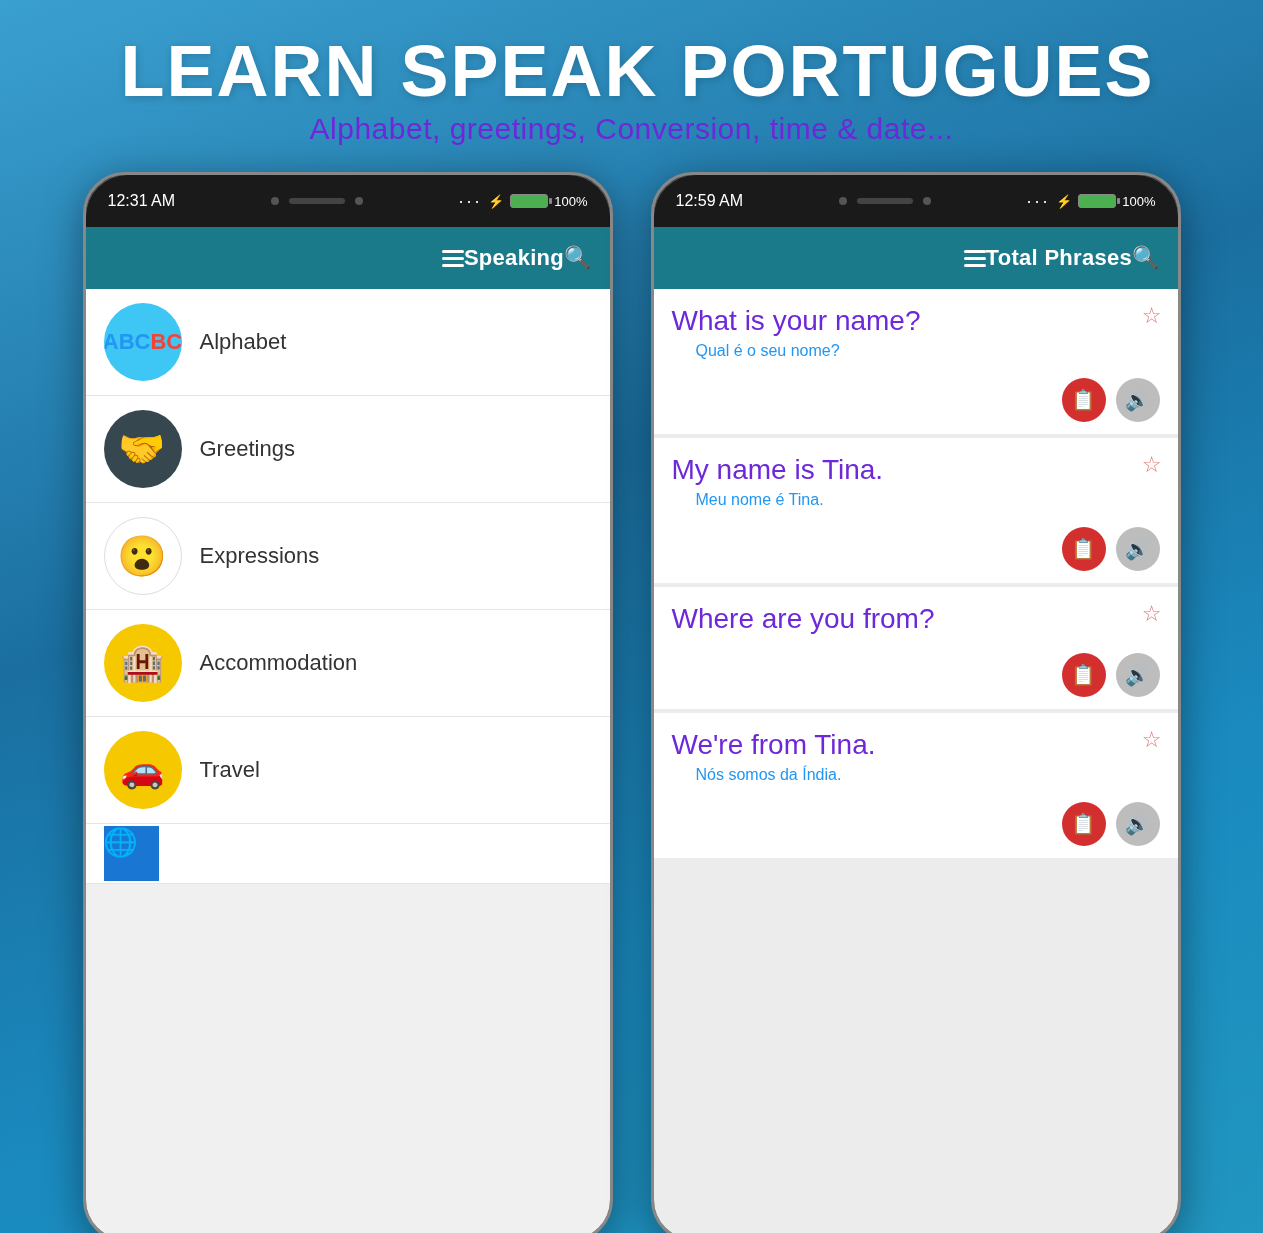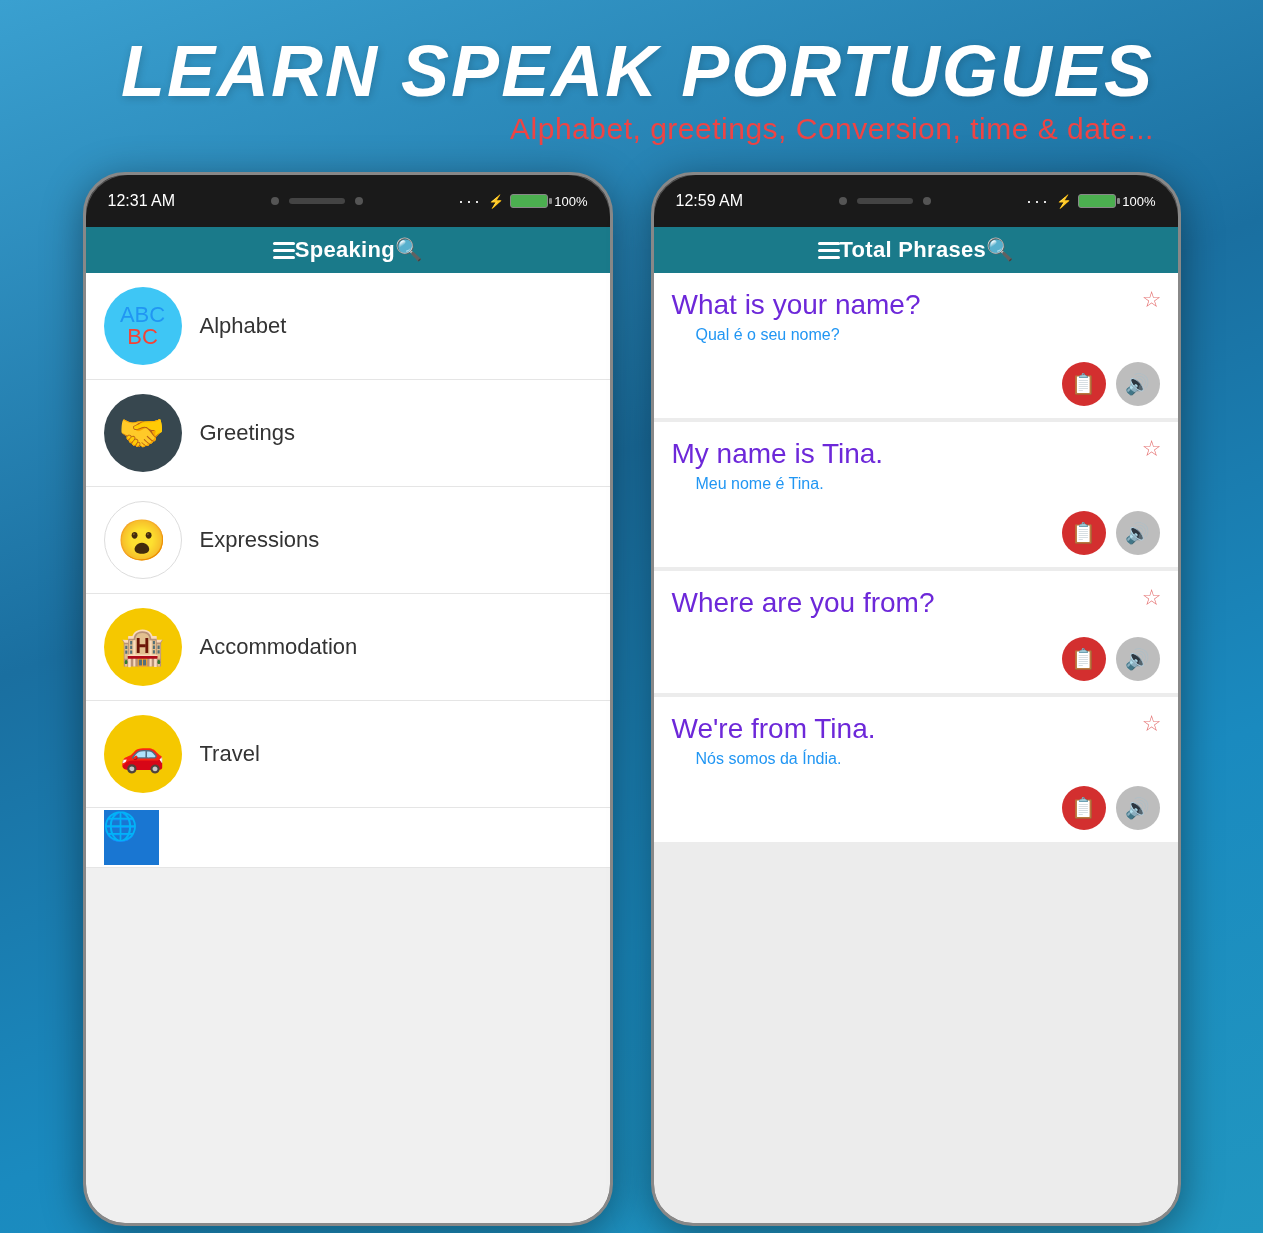--- a/index.html
+++ b/index.html
@@ -20,30 +20,28 @@
       padding-top: 30px;
       padding-bottom: 18px;
     }
 
     .header-text h1 {
       font-size: 72px;
       font-weight: 900;
       color: #fff;
       letter-spacing: 2px;
       text-shadow: 1px 2px 8px rgba(0,0,0,0.18);
-      font-style: italic;
       margin-left: 12px;
     }
 
     .header-text h2 {
       font-size: 30px;
       font-weight: 400;
-      color: #ef4444;
+      color: #6d28d9;
       letter-spacing: 0.5px;
-      text-align: right;
     }
 
     .phones-row {
       display: flex;
       flex-direction: row;
       gap: 38px;
       justify-content: center;
       align-items: flex-start;
       margin-top: 8px;
     }
@@ -127,25 +125,25 @@
     .speaker-bar {
       width: 56px;
       height: 6px;
       background: #444;
       border-radius: 3px;
     }
 
     
     .app-bar {
       background: #1a7a8a;
-      height: 46px;
+      height: 62px;
       display: flex;
       align-items: center;
       padding: 0 18px;
-      justify-content: center;
+      justify-content: flex-end;
     }
 
     .app-bar .title {
       color: #fff;
       font-size: 22px;
       font-weight: 700;
       letter-spacing: 0.3px;
     }
 
     .app-bar .icon-btn {
@@ -276,24 +274,24 @@
     }
 
     .action-btn.speak {
       background: #bdbdbd;
       color: #fff;
     }
 
     
     .abc-icon {
       font-size: 28px;
-      font-weight: 400;
-      color: #fff;
-      display: flex;
-      flex-direction: column;
+      font-weight: 700;
+      color: #fff;
+      display: flex;
+      flex-direction: row;
       align-items: center;
       line-height: 1;
     }
 
     .abc-top { color: #2196f3; font-size: 22px; }
     .abc-bot { color: #f44336; font-size: 22px; }
 
     
     .partial-item {
       background: #fff;

